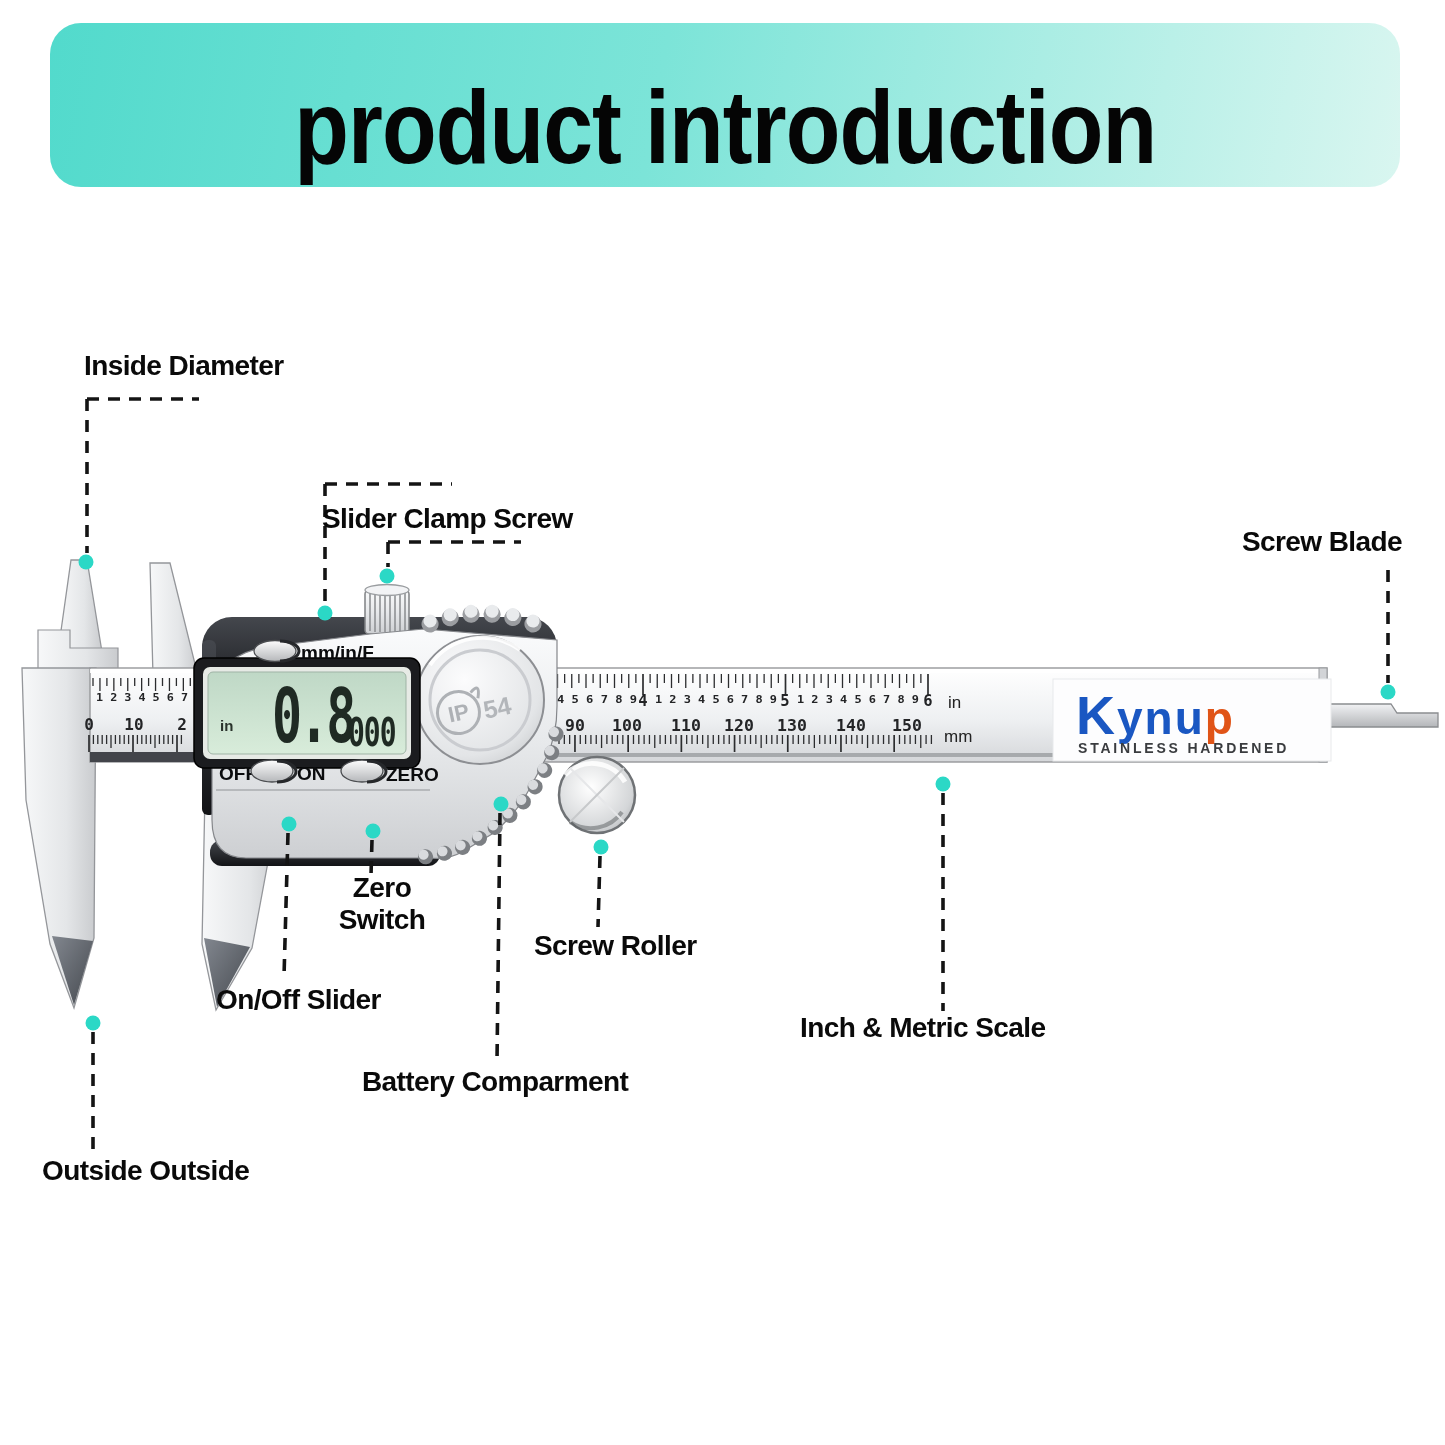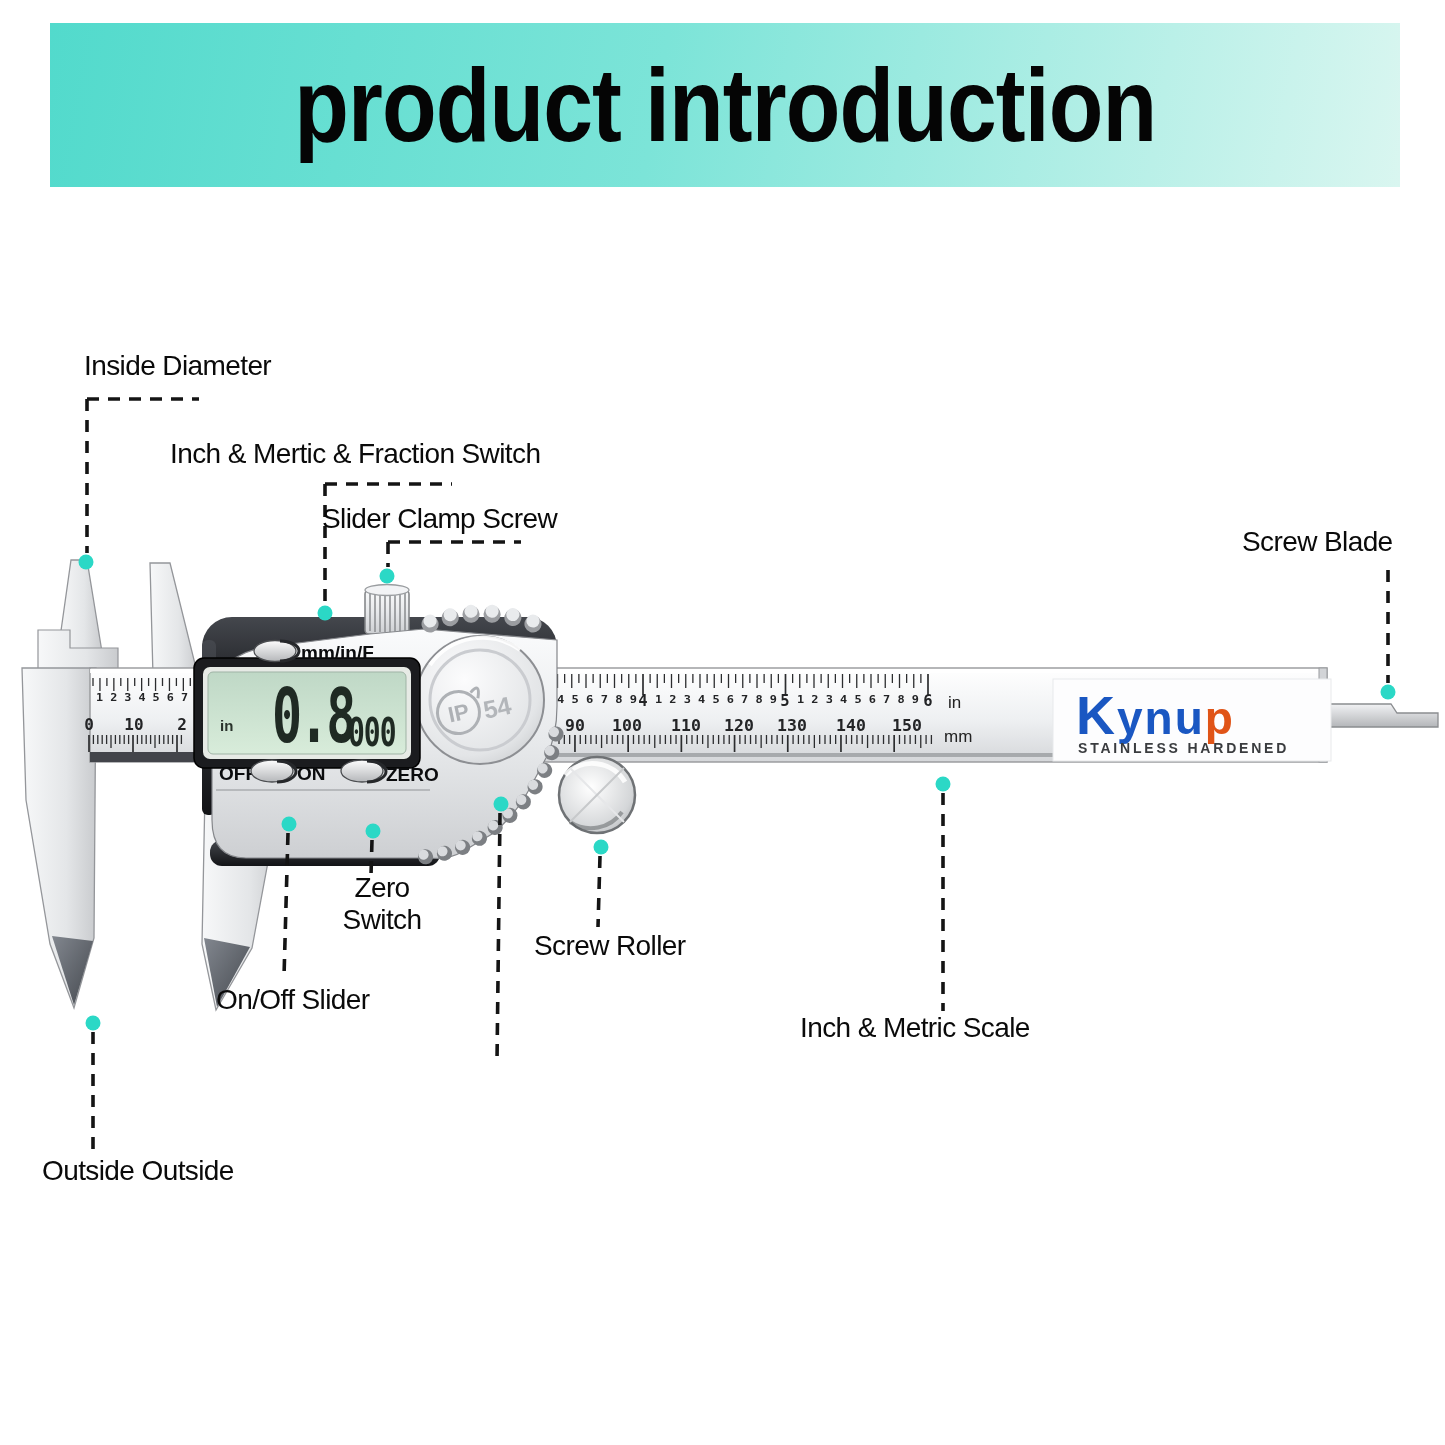--- a/index.html
+++ b/index.html
@@ -1,24 +1,24 @@
 <!DOCTYPE html>
 <html><head>
 <meta charset="utf-8">
 <style>
   html,body{margin:0;padding:0;background:#ffffff;}
   #stage{position:relative;width:1445px;height:1445px;background:#ffffff;overflow:hidden;
          font-family:"Liberation Sans",sans-serif;}
   .banner{position:absolute;left:50px;top:23px;width:1350px;height:164px;
           background:linear-gradient(100deg,#52dacc 0%,#7ce4d8 45%,#d9f6f0 100%);
-          display:flex;align-items:center;justify-content:center;}
+          display:flex;align-items:flex-end;justify-content:center;border-radius:31px;}
   .banner-title{font-size:104px;font-weight:bold;color:#050505;letter-spacing:-1px;
           transform:scaleX(.86);transform-origin:center;white-space:nowrap;}
   svg{position:absolute;left:0;top:0;}
-  .callout{position:absolute;font-size:28px;line-height:32px;font-weight:normal;
+  .callout{position:absolute;font-size:28px;line-height:32px;font-weight:bold;
            color:#0a0a0a;letter-spacing:-0.6px;white-space:nowrap;}
   .callout.center{text-align:center;white-space:pre-line;}
 </style>
 </head>
 <body>
 
 <div id="stage">
 
   <div class="banner">
     <div class="banner-title">product introduction</div>
@@ -399,22 +399,22 @@
       <circle cx="373" cy="831" r="7.5"></circle>
       <circle cx="289" cy="824" r="7.5"></circle>
       <circle cx="501" cy="804" r="7.5"></circle>
       <circle cx="601" cy="847" r="7.5"></circle>
       <circle cx="943" cy="784" r="7.5"></circle>
       <circle cx="93" cy="1023" r="7.5"></circle>
     </g>
   </svg>
 
   <div class="callout" style="left:84px;top:350px">Inside Diameter</div>
-  <div class="callout" style="left:170px;top:438px">Inch &amp; Mertic &amp; Fraction Switch</div>
   <div class="callout" style="left:322px;top:503px">Slider Clamp Screw</div>
   <div class="callout" style="left:1242px;top:526px">Screw Blade</div>
   <div class="callout center" style="left:300px;top:872px;width:164px">Zero
 Switch</div>
   <div class="callout" style="left:216px;top:984px">On/Off Slider</div>
   <div class="callout" style="left:534px;top:930px">Screw Roller</div>
+  <div class="callout" style="left:362px;top:1066px">Battery Comparment</div>
   <div class="callout" style="left:800px;top:1012px">Inch &amp; Metric Scale</div>
   <div class="callout" style="left:42px;top:1155px">Outside Outside</div>
 </div>
 
 </body></html>

